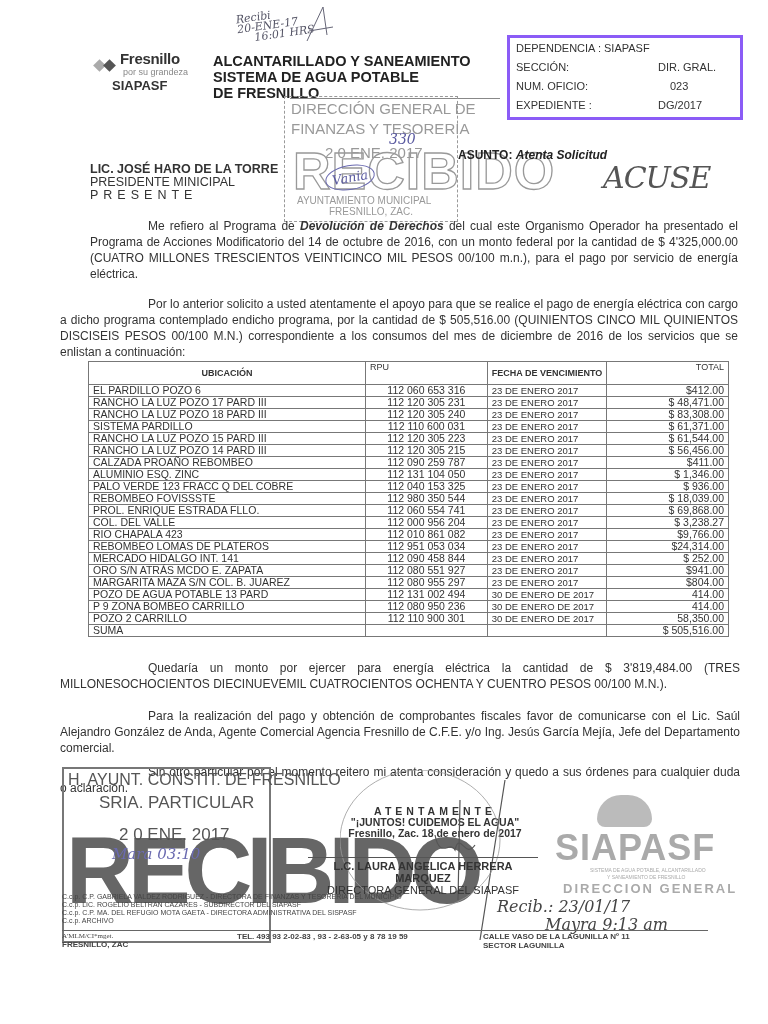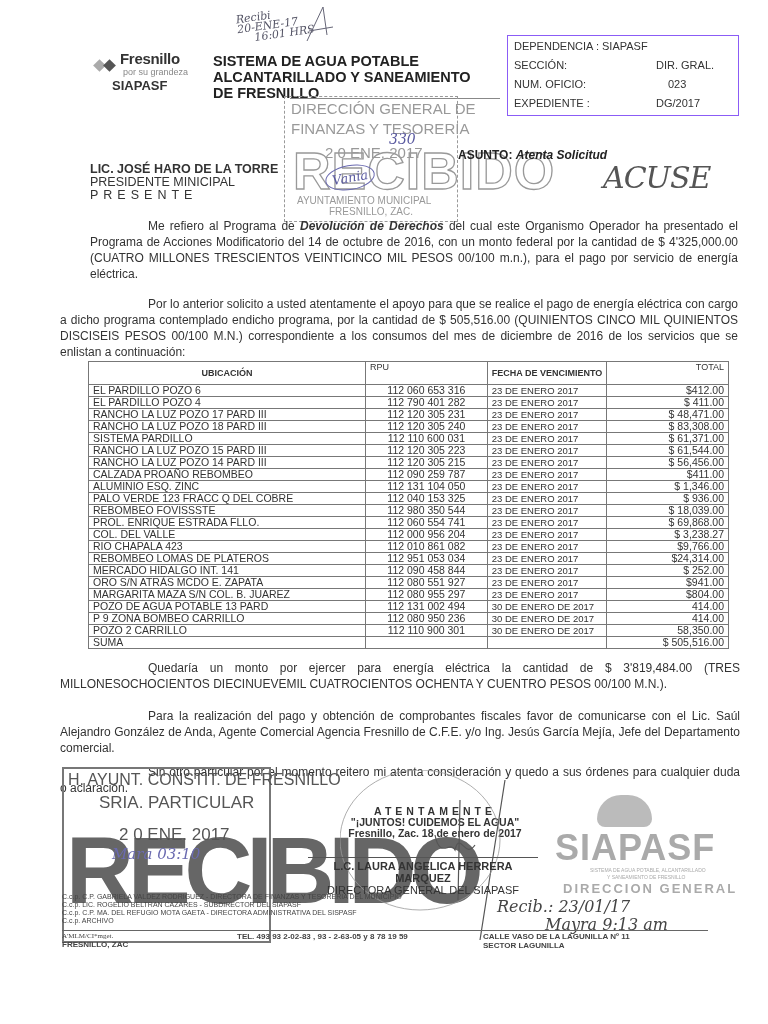--- a/index.html
+++ b/index.html
@@ -13,21 +13,21 @@
   .logo .dot { display:inline-block; width:9px; height:9px; background:#555; transform:rotate(45deg); margin-right:1px; }
   .logo .dot.light { background:#aaa; }
   .logo .brand { position:absolute; left:25px; top:0; font-weight:bold; font-size:15px; color:#333; letter-spacing:-0.3px; }
   .logo .tag { position:absolute; left:28px; top:17px; font-size:9px; color:#888; }
   .logo .abbr { position:absolute; left:17px; top:28px; font-weight:bold; font-size:13px; color:#333; }
 
   .org-title { left:213px; top:53px; font-weight:bold; font-size:14.5px; line-height:16px; color:#222; }
   .org-title div { white-space:nowrap; }
   .title-line { left:290px; top:98px; width:210px; height:1px; background:#888; }
 
-  .infobox { left:507px; top:35px; width:230px; height:79px; border:1px solid #8b5cf6; font-size:11px; color:#333; }
+  .infobox { left:507px; top:35px; width:230px; height:79px; border:3px solid #8b5cf6; font-size:11px; color:#333; }
   .infobox .row { position:absolute; left:6px; white-space:nowrap; }
   .infobox .val { position:absolute;padding-left:46px; }
 
   
   .stamp1 { left:284px; top:96px; width:172px; height:124px; border:1px dashed #999; color:#999; }
   .stamp1 .l1 { position:absolute; left:6px; top:3px; font-size:15px; white-space:nowrap; letter-spacing:0px; }
   .stamp1 .l2 { position:absolute; left:6px; top:23px; font-size:15px; white-space:nowrap; }
   .stamp1 .date { position:absolute; left:40px; top:47px; font-size:15px; white-space:nowrap; }
   .stamp1 .big { position:absolute; left:8px; top:44px; font-size:52px; font-weight:bold; color:transparent; -webkit-text-stroke:1.3px #999; letter-spacing:1px; white-space:nowrap; }
   .stamp1 .l3 { position:absolute; left:12px; top:98px; font-size:10px; white-space:nowrap; }
@@ -86,22 +86,22 @@
 <body>
 
 <div class="abs logo">
   <span class="dots"><span class="dot light"></span><span class="dot"></span></span>
   <span class="brand">Fresnillo</span>
   <span class="tag">por su grandeza</span>
   <span class="abbr">SIAPASF</span>
 </div>
 
 <div class="abs org-title">
+  <div>ALCANTARILLADO Y SANEAMIENTO</div>
   <div>SISTEMA DE AGUA POTABLE</div>
-  <div>ALCANTARILLADO Y SANEAMIENTO</div>
   <div>DE FRESNILLO</div>
 </div>
 <div class="abs title-line"></div>
 
 <div class="abs handwrite" style="left:237px;top:10px;font-size:11px;line-height:10px;transform:rotate(-8deg);">
   <div>Recibi</div>
   <div>20-ENE-17</div>
   <div style="padding-left:16px">16:01 HRS</div>
 </div>
 <svg class="abs" style="left:305px;top:5px" width="30" height="40">
@@ -169,26 +169,20 @@
     </tr>
   </thead>
   <tbody id="tbody">
       <tr>
         <td class="c1">EL PARDILLO POZO 6</td>
         <td class="c2">112 060 653 316</td>
         <td class="c3">23 DE ENERO 2017</td>
         <td class="c4">$412.00</td>
       </tr>
       <tr>
-        <td class="c1">EL PARDILLO POZO 4</td>
-        <td class="c2">112 790 401 282</td>
-        <td class="c3">23 DE ENERO 2017</td>
-        <td class="c4">$ 411.00</td>
-      </tr>
-      <tr>
         <td class="c1">RANCHO LA LUZ POZO 17 PARD III</td>
         <td class="c2">112 120 305 231</td>
         <td class="c3">23 DE ENERO 2017</td>
         <td class="c4">$ 48,471.00</td>
       </tr>
       <tr>
         <td class="c1">RANCHO LA LUZ POZO 18 PARD III</td>
         <td class="c2">112 120 305 240</td>
         <td class="c3">23 DE ENERO 2017</td>
         <td class="c4">$ 83,308.00</td>

